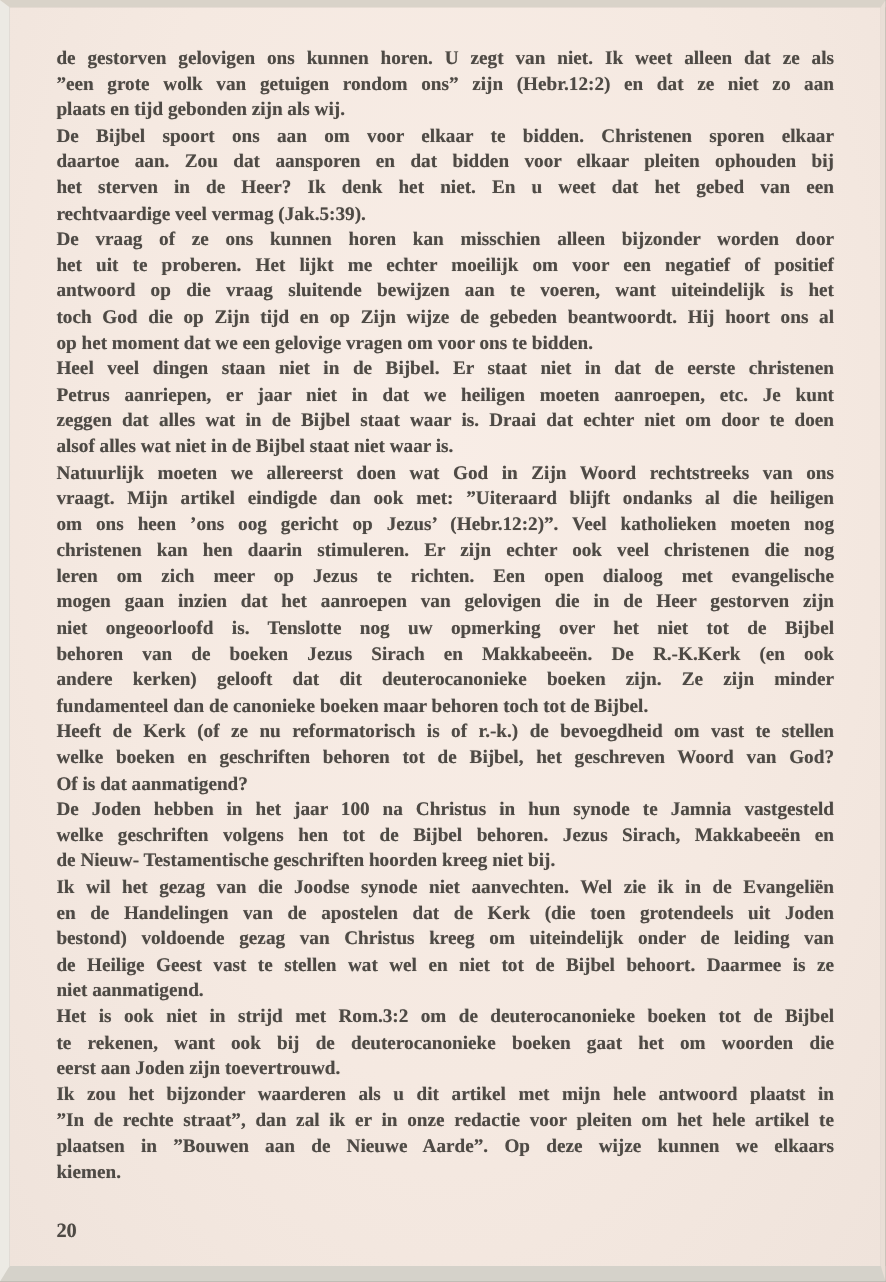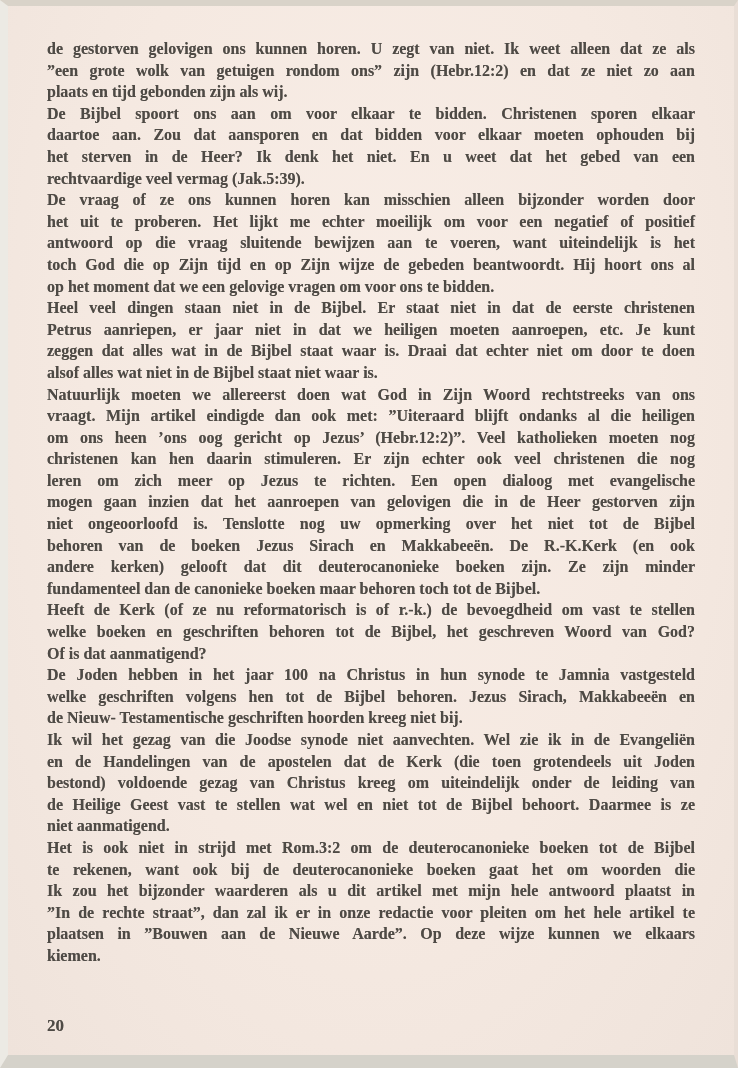--- a/index.html
+++ b/index.html
@@ -58,21 +58,21 @@
 
 <div class="scan">
   <div class="text-block">
       <div class="paragraph">
         <div class="line">de gestorven gelovigen ons kunnen horen. U zegt van niet. Ik weet alleen dat ze als</div>
         <div class="line">”een grote wolk van getuigen rondom ons” zijn (Hebr.12:2) en dat ze niet zo aan</div>
         <div class="line last">plaats en tijd gebonden zijn als wij.</div>
       </div>
       <div class="paragraph">
         <div class="line">De Bijbel spoort ons aan om voor elkaar te bidden. Christenen sporen elkaar</div>
-        <div class="line">daartoe aan. Zou dat aansporen en dat bidden voor elkaar moeten ophouden bij</div>
+        <div class="line">daartoe aan. Zou dat aansporen en dat bidden voor elkaar pleiten ophouden bij</div>
         <div class="line">het sterven in de Heer? Ik denk het niet. En u weet dat het gebed van een</div>
         <div class="line last">rechtvaardige veel vermag (Jak.5:39).</div>
       </div>
       <div class="paragraph">
         <div class="line">De vraag of ze ons kunnen horen kan misschien alleen bijzonder worden door</div>
         <div class="line">het uit te proberen. Het lijkt me echter moeilijk om voor een negatief of positief</div>
         <div class="line">antwoord op die vraag sluitende bewijzen aan te voeren, want uiteindelijk is het</div>
         <div class="line">toch God die op Zijn tijd en op Zijn wijze de gebeden beantwoordt. Hij hoort ons al</div>
         <div class="line last">op het moment dat we een gelovige vragen om voor ons te bidden.</div>
       </div>
@@ -107,20 +107,21 @@
       <div class="paragraph">
         <div class="line">Ik wil het gezag van die Joodse synode niet aanvechten. Wel zie ik in de Evangeliën</div>
         <div class="line">en de Handelingen van de apostelen dat de Kerk (die toen grotendeels uit Joden</div>
         <div class="line">bestond) voldoende gezag van Christus kreeg om uiteindelijk onder de leiding van</div>
         <div class="line">de Heilige Geest vast te stellen wat wel en niet tot de Bijbel behoort. Daarmee is ze</div>
         <div class="line last">niet aanmatigend.</div>
       </div>
       <div class="paragraph">
         <div class="line">Het is ook niet in strijd met Rom.3:2 om de deuterocanonieke boeken tot de Bijbel</div>
         <div class="line">te rekenen, want ook bij de deuterocanonieke boeken gaat het om woorden die</div>
+        <div class="line last">eerst aan Joden zijn toevertrouwd.</div>
       </div>
       <div class="paragraph">
         <div class="line">Ik zou het bijzonder waarderen als u dit artikel met mijn hele antwoord plaatst in</div>
         <div class="line">”In de rechte straat”, dan zal ik er in onze redactie voor pleiten om het hele artikel te</div>
         <div class="line">plaatsen in ”Bouwen aan de Nieuwe Aarde”. Op deze wijze kunnen we elkaars</div>
         <div class="line last">kiemen.</div>
       </div>
     </div>
   <div class="page-number">20</div>
 </div>

